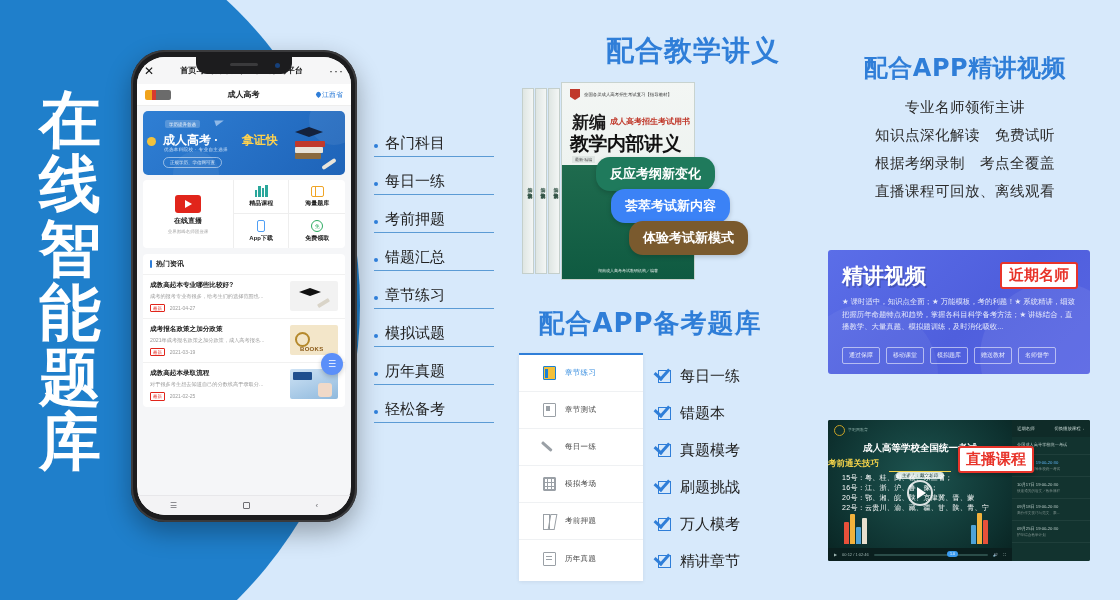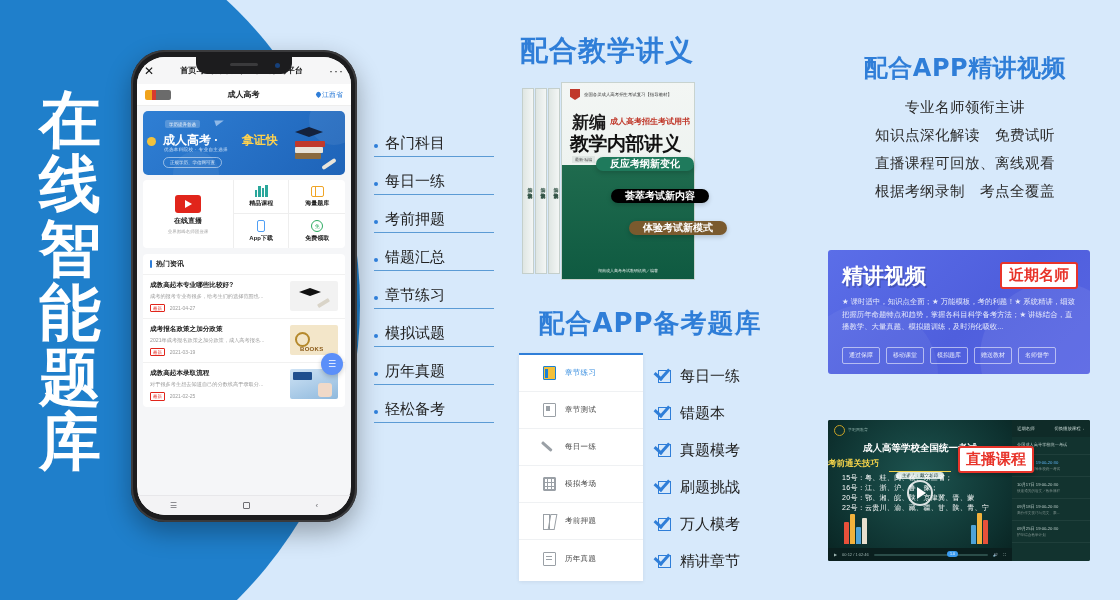--- a/index.html
+++ b/index.html
@@ -197,21 +197,21 @@
   .bullet {
     border-bottom:1px solid #5b9bd5;
     padding:0 0 3px 0; margin-bottom:15px;
     display:flex; align-items:baseline; gap:7px;
   }
   .bullet .dot { width:4px; height:4px; border-radius:50%; background:#2f7ed8; flex:none; }
   .bullet .btxt { font-size:15px; color:#222; font-family:"DejaVu Sans",sans-serif; }
 
   
   #h-jiangyi {
-    position:absolute; left:520px; top:32px; width:260px; text-align:left;
+    position:absolute; left:520px; top:32px; width:260px; text-align:right;
     font-size:28px; font-weight:bold; color:#2f7ed8;
     font-family:"DejaVu Sans",sans-serif; letter-spacing:1px;
   }
 
   #books { position:absolute; left:522px; top:82px; width:180px; height:200px; }
   .bk-spine {
     position:absolute; top:6px; width:12px; height:186px;
     background:linear-gradient(90deg,#dfe6e3,#f3f6f5);
     border:1px solid #c4cfcb;
     writing-mode:vertical-rl; text-orientation:upright;
@@ -229,26 +229,26 @@
   #bk-top-line { position:absolute; left:8px; top:6px; right:8px; font-size:4.4px; color:#333; display:flex; align-items:center; gap:4px; }
   #bk-flag { width:10px; height:11px; background:#c0392b; clip-path:polygon(0 0,100% 0,100% 70%,50% 100%,0 70%); flex:none; }
   #bk-xin { position:absolute; left:10px; top:28px; font-size:17px; font-weight:bold; color:#1a1a1a; }
   #bk-red { position:absolute; left:48px; top:33px; font-size:8px; font-weight:bold; color:#c0392b; }
   #bk-main { position:absolute; left:8px; top:48px; font-size:19px; font-weight:bold; color:#111; letter-spacing:-.5px; }
   #bk-small { position:absolute; left:10px; top:73px; font-size:4px; color:#555; background:#dfe6e3; padding:1px 3px; }
   #bk-foot { position:absolute; left:0; right:0; bottom:6px; text-align:center; font-size:4px; color:#dfe9e5; }
 
   .pill {
     position:absolute; border-radius:14px; color:#fff; font-weight:bold;
-    font-size:10px; padding:0 14px; white-space:nowrap;
+    font-size:13px; padding:8px 14px; white-space:nowrap;
     box-shadow:0 2px 5px rgba(0,0,0,.18);
     font-family:"DejaVu Sans",sans-serif;
   }
   #pill1 { left:596px; top:157px; background:#1f7a5c; }
-  #pill2 { left:611px; top:189px; background:#000000; }
+  #pill2 { left:611px; top:189px; background:#3b82f6; }
   #pill3 { left:629px; top:221px; background:#7a5a2e; }
 
   
   #h-tiku {
     position:absolute; left:505px; top:306px; width:290px; text-align:center;
     font-size:26px; font-weight:bold; color:#2f7ed8;
     font-family:"DejaVu Sans",sans-serif; letter-spacing:1px;
   }
   #app-panel {
     position:absolute; left:519px; top:353px; width:124px; height:228px;
@@ -622,22 +622,22 @@
   <div class="check-item">
       <span class="ck"></span>
       <span class="ck-lbl">精讲章节</span>
     </div>
 </div>
 
 <div id="h-video">配合APP精讲视频</div>
 <div id="video-lines">
   <div>专业名师领衔主讲</div>
   <div>知识点深化解读　免费试听</div>
+  <div>根据考纲录制　考点全覆盖</div>
   <div>直播课程可回放、离线观看</div>
-  <div>根据考纲录制　考点全覆盖</div>
 </div>
 
 <div id="promo">
   <div id="promo-wave"></div>
   <div id="promo-wave2"></div>
   <div id="promo-h">精讲视频</div>
   <div id="promo-badge">近期名师</div>
   <div id="promo-body">★ 课时适中，知识点全面；★ 万能模板，考的利题！★ 系统精讲，细致把握历年命题特点和趋势，掌握各科目科学备考方法；★ 讲练结合，直播教学、大量真题、模拟题训练，及时消化吸收...</div>
   <div id="promo-tags">
     <span class="ptag">通过保障</span>

